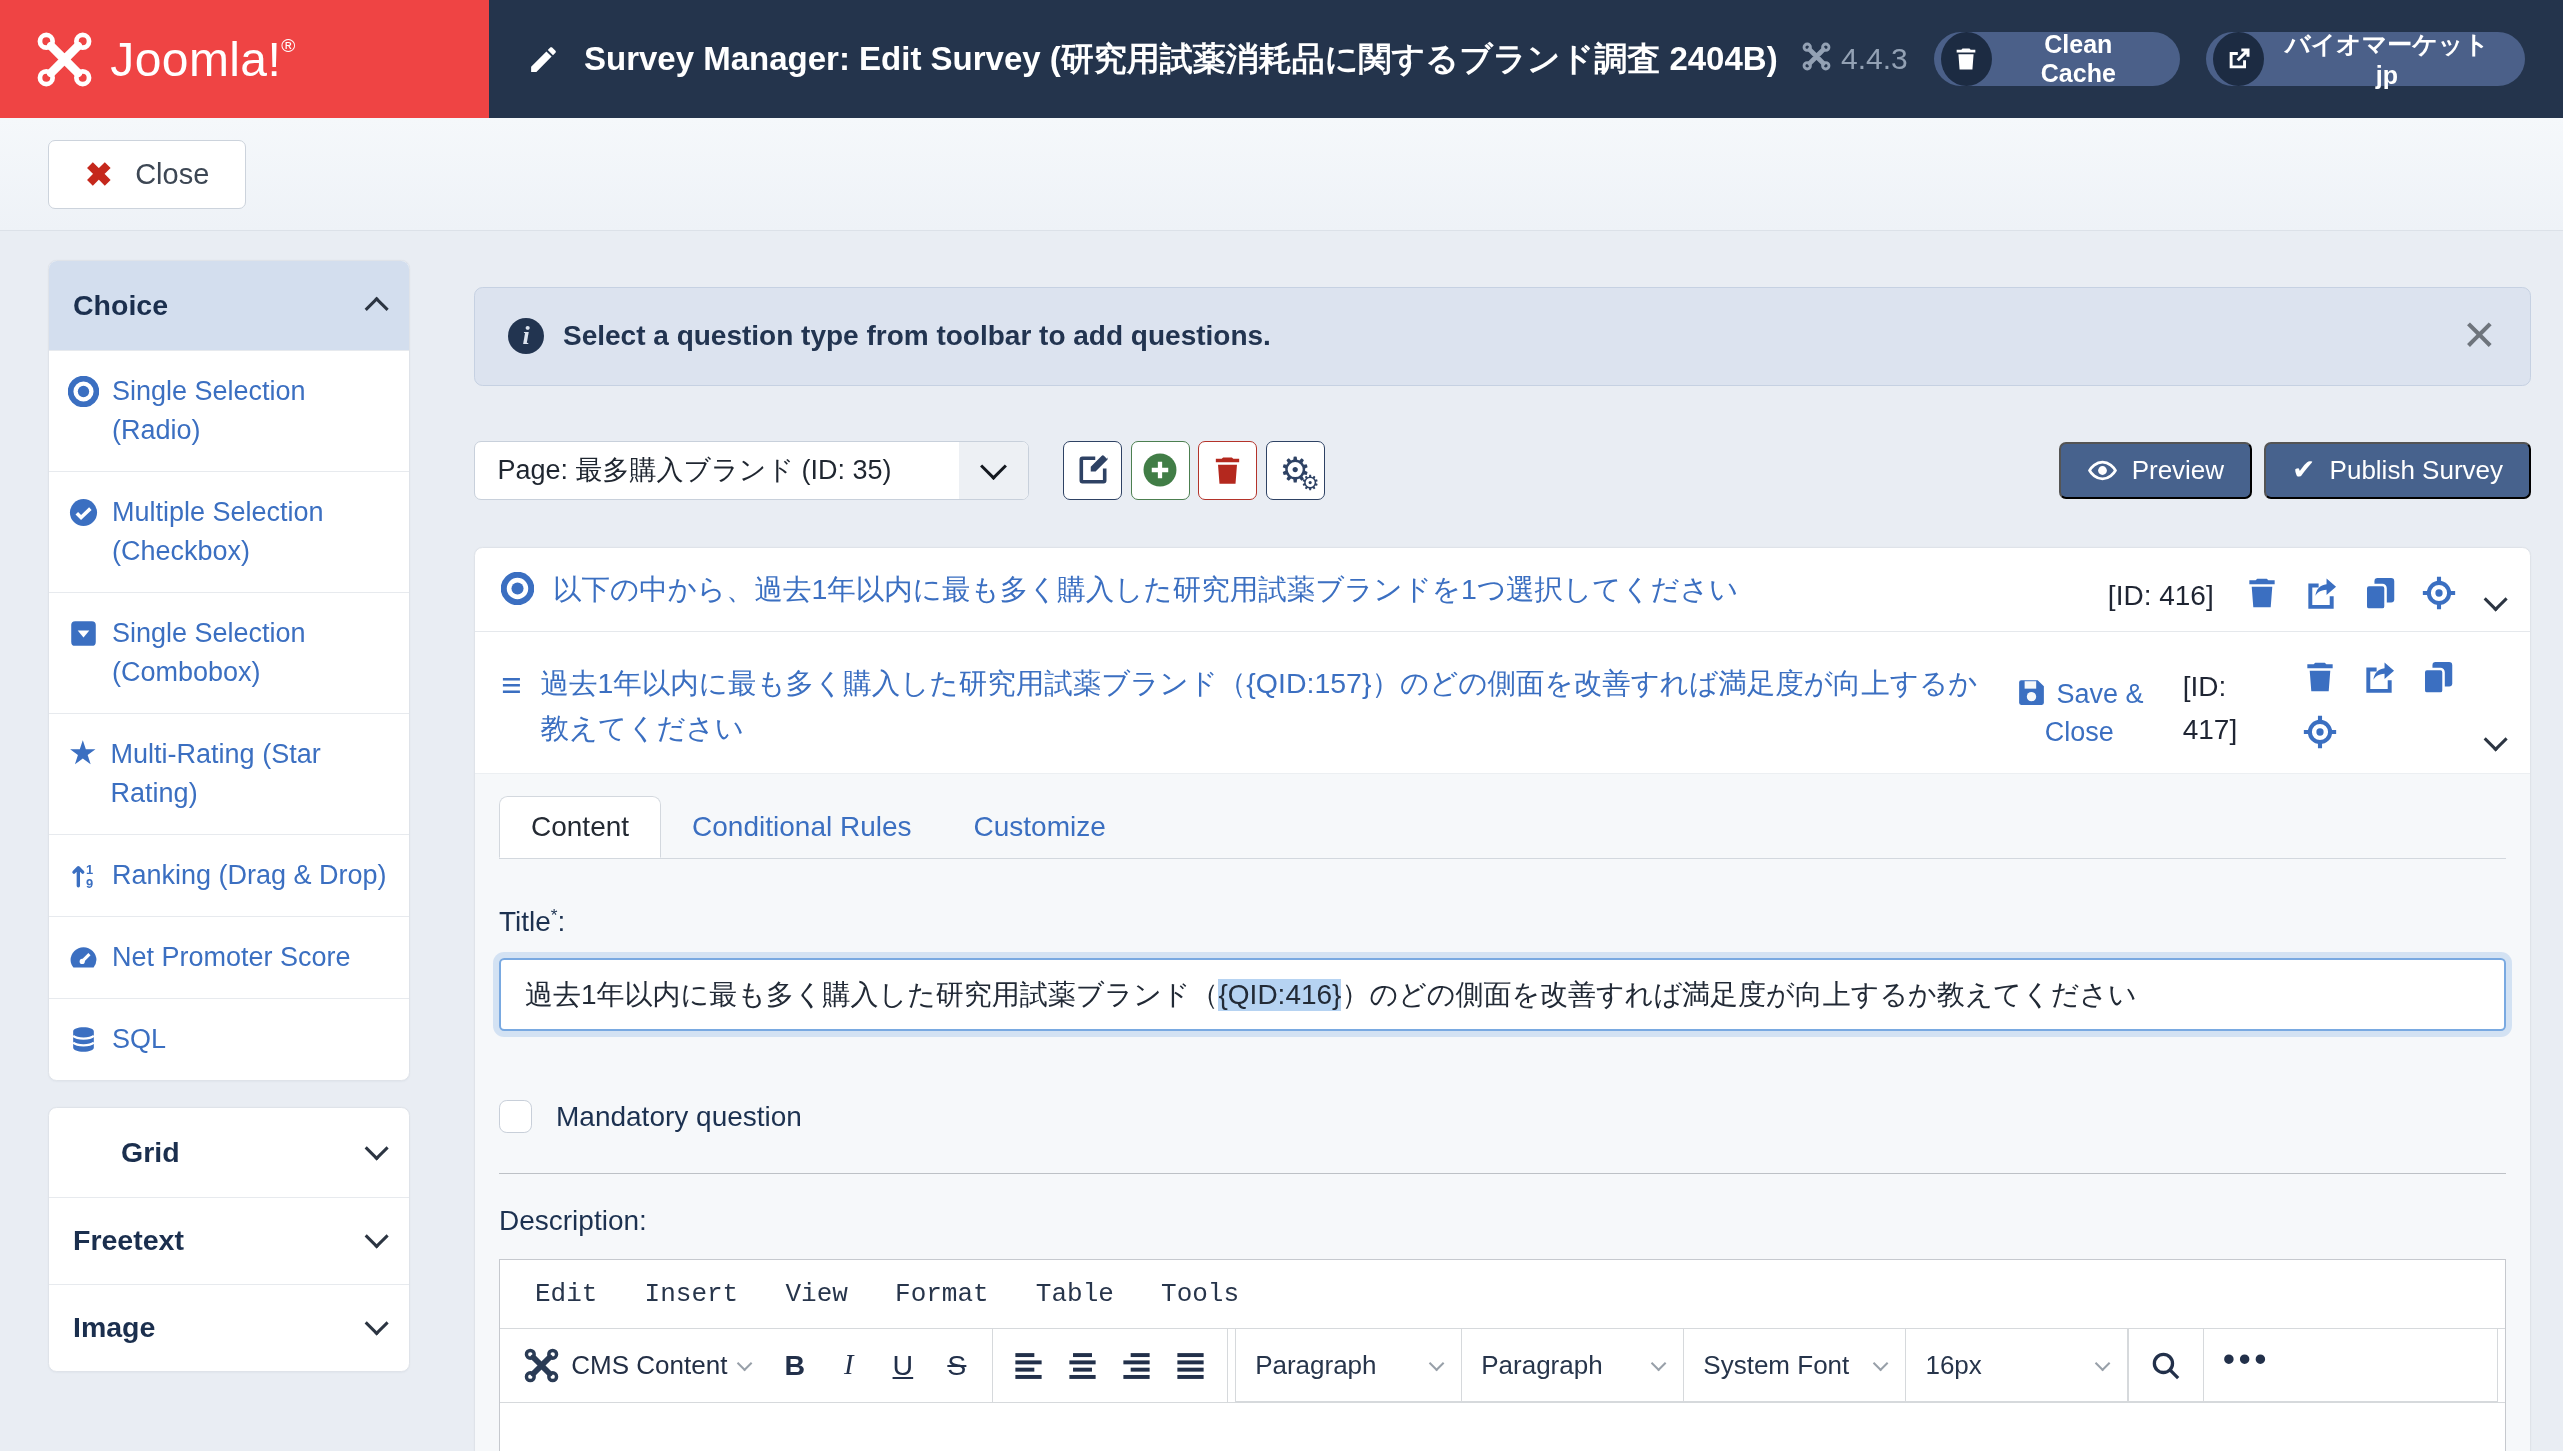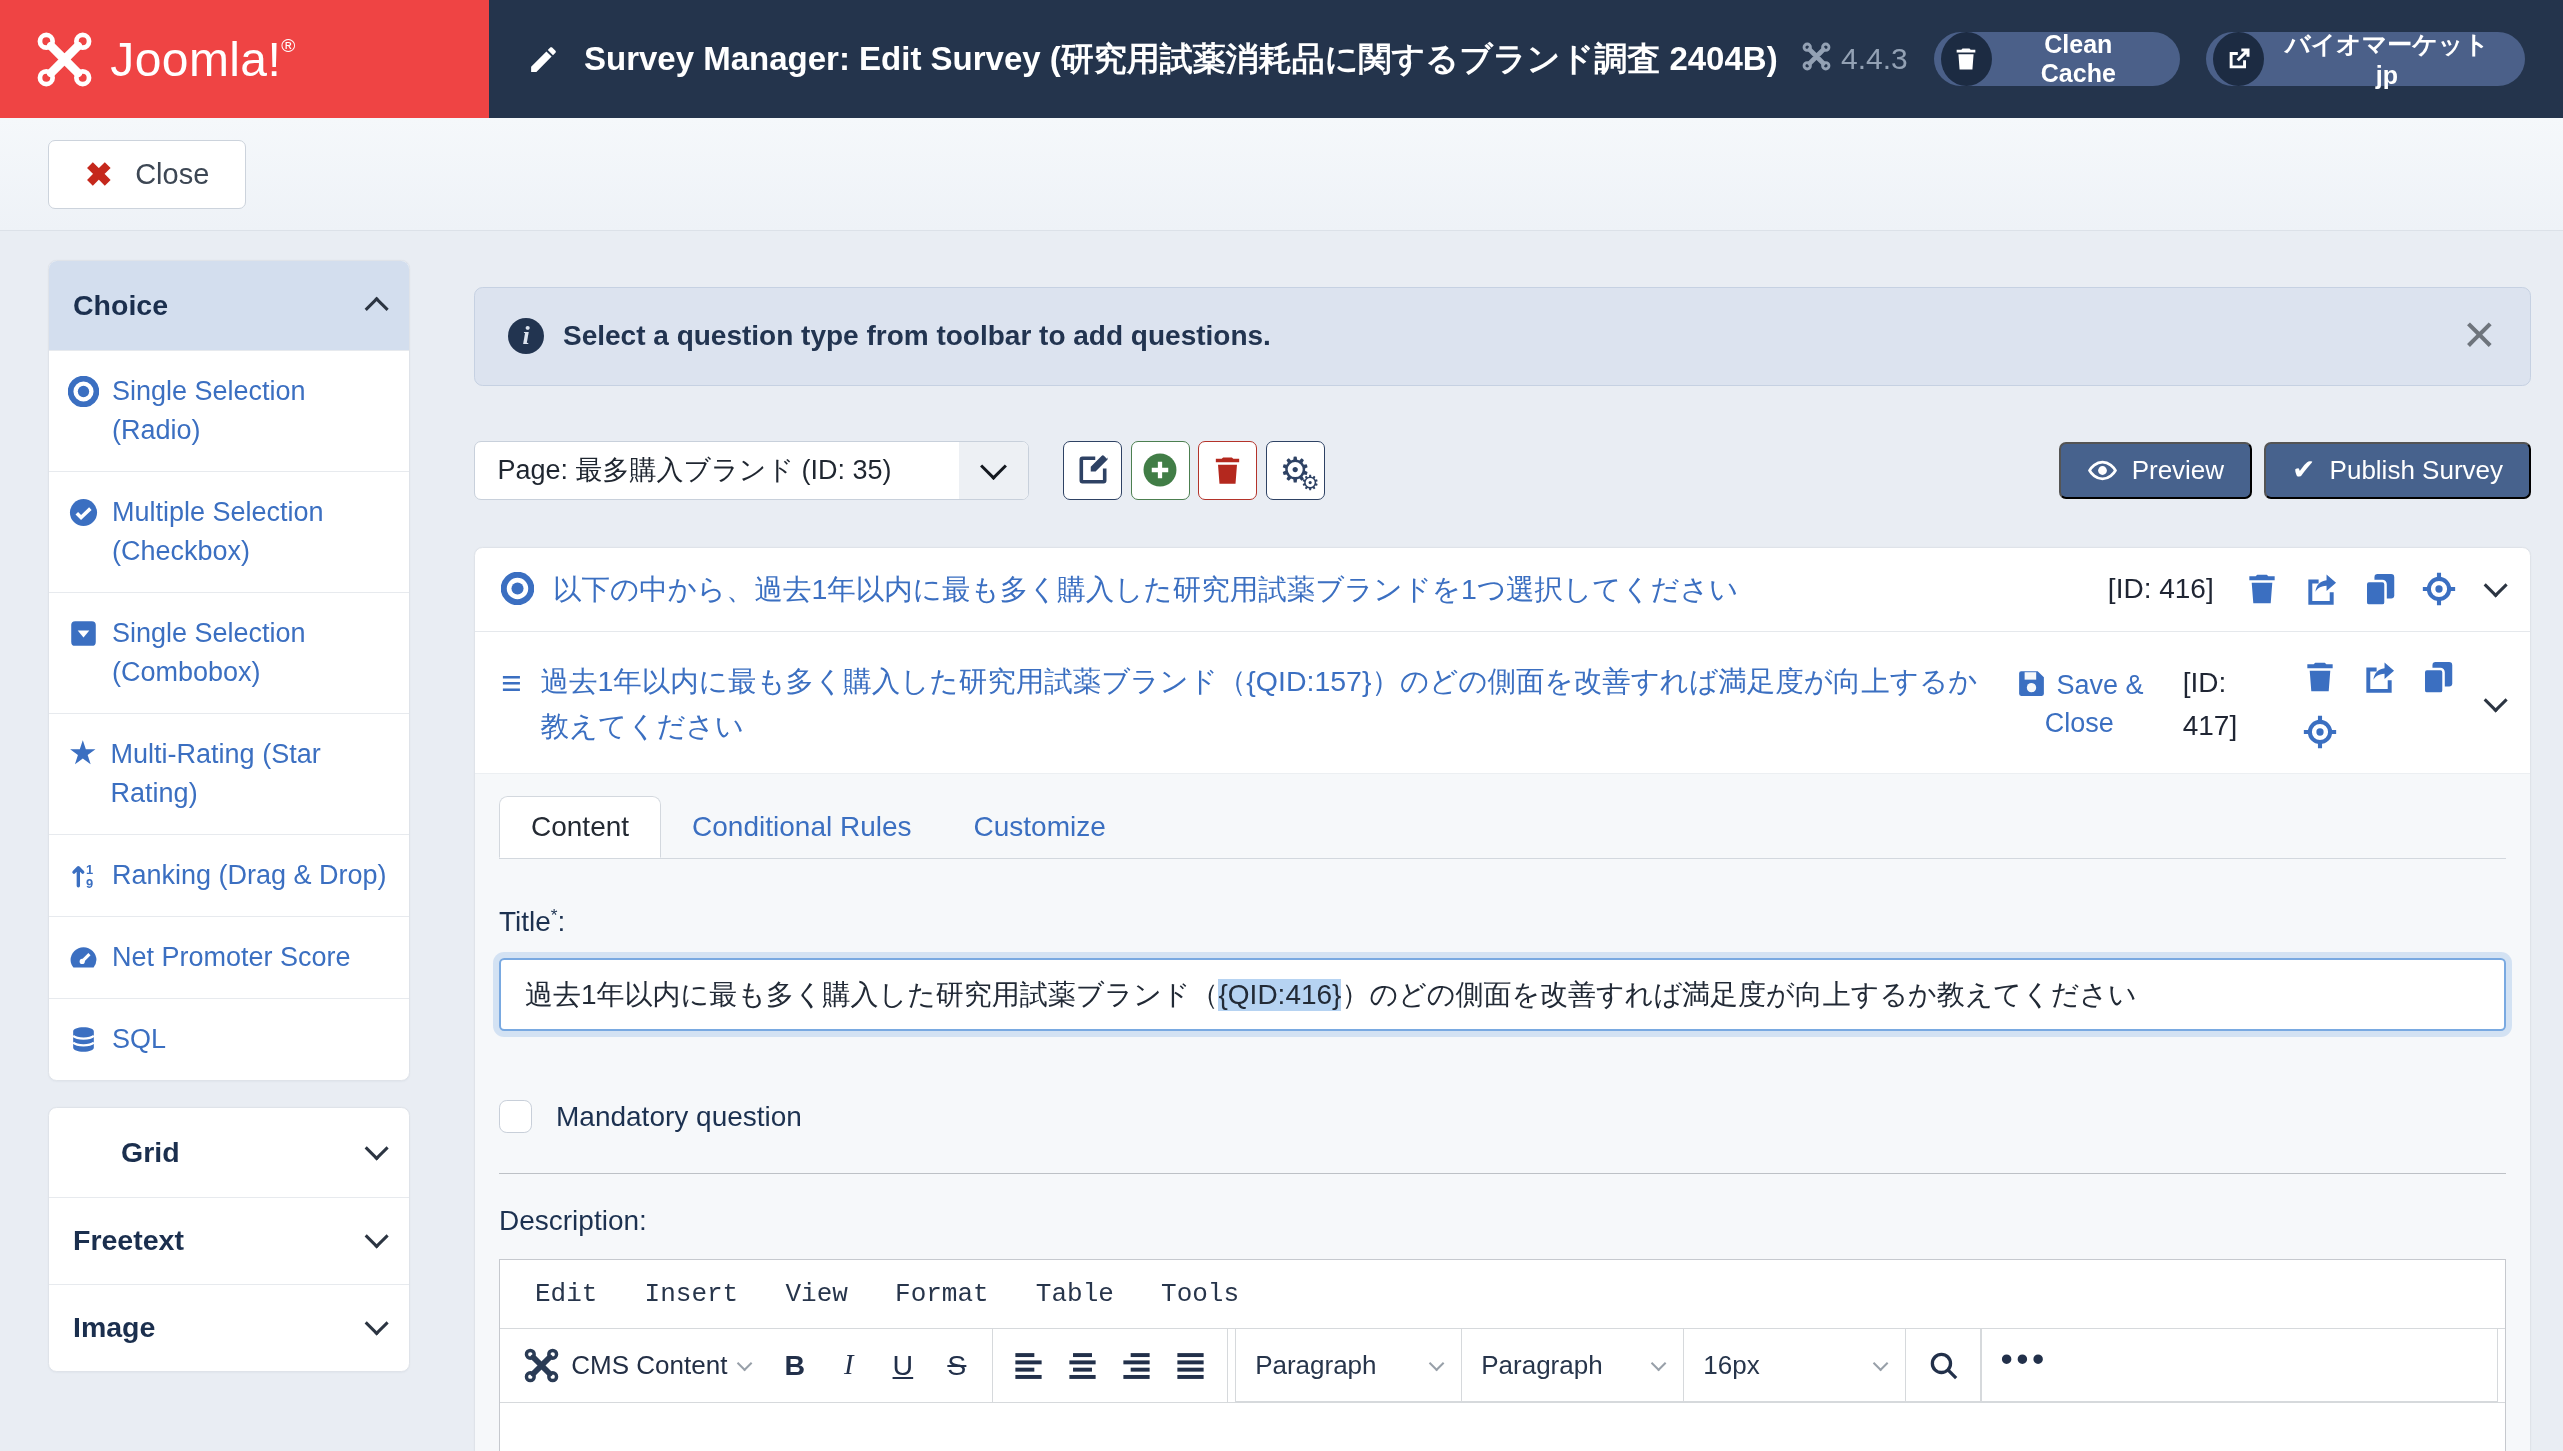--- a/index.html
+++ b/index.html
@@ -131,21 +131,21 @@
     padding:0 26px; font-size:26px; font-weight:400;
     display:flex; gap:14px; align-items:center; cursor:pointer;
   }
   .btn-blue + .btn-blue { margin-left:12px; }
 
   
   .qcard {
     margin-top:47px; background:#fff; border:0.9px solid #dfe3e9; border-radius:8.6px;
     overflow:hidden; box-shadow:0 0.9px 1.7px rgba(30,45,70,.04);
   }
-  .qrow { display:flex; align-items:center; padding:19px 26px; }
+  .qrow { display:flex; align-items:flex-end; padding:19px 26px; }
   .qrow.b { border-bottom:0.9px solid #e5e8ec; }
   .qleft { flex:1; display:flex; gap:19px; align-items:flex-start; min-width:0; padding-right:35px; }
   .qleft .ic { margin-top:5.2px; color:#3b6fc1; flex:0 0 auto; }
   .qtitle { color:#3b6fc1; font-size:28.5px; line-height:45px; max-width:1453px; }
   .qid { color:#1f2533; font-size:28px; white-space:nowrap; margin-right:29px; }
   .qid.wrap { white-space:normal; width:83px; line-height:43px; margin-right:35px; }
   .qicons { display:flex; gap:21px; align-items:center; color:#3b6fc1; }
   .qicons.grid { width:157px; flex-wrap:wrap; gap:17.3px 21px; }
   .qchev { margin-left:29px; color:#2c3542; }
   .saveclose {
@@ -602,20 +602,24 @@
             <span class="vr"></span>
             <span class="dd w1">
               <span>Paragraph</span>
               <span class="chev sm"></span>
             </span>
             <span class="dd w2">
               <span>Paragraph</span>
               <span class="chev sm"></span>
             </span>
             <span class="dd w2">
+              <span>System Font</span>
+              <span class="chev sm"></span>
+            </span>
+            <span class="dd w2">
               <span>16px</span>
               <span class="chev sm"></span>
             </span>
             <span class="dd sq">
               <svg width="33" height="33" viewBox="0 0 24 24" fill="none" stroke="#22304a" stroke-width="2.4">
                 <circle cx="10.5" cy="10.5" r="6.6"></circle>
                   <path d="M15.6 15.6L21.2 21.2"></path>
               </svg>
             </span>
             <span class="dd more">

